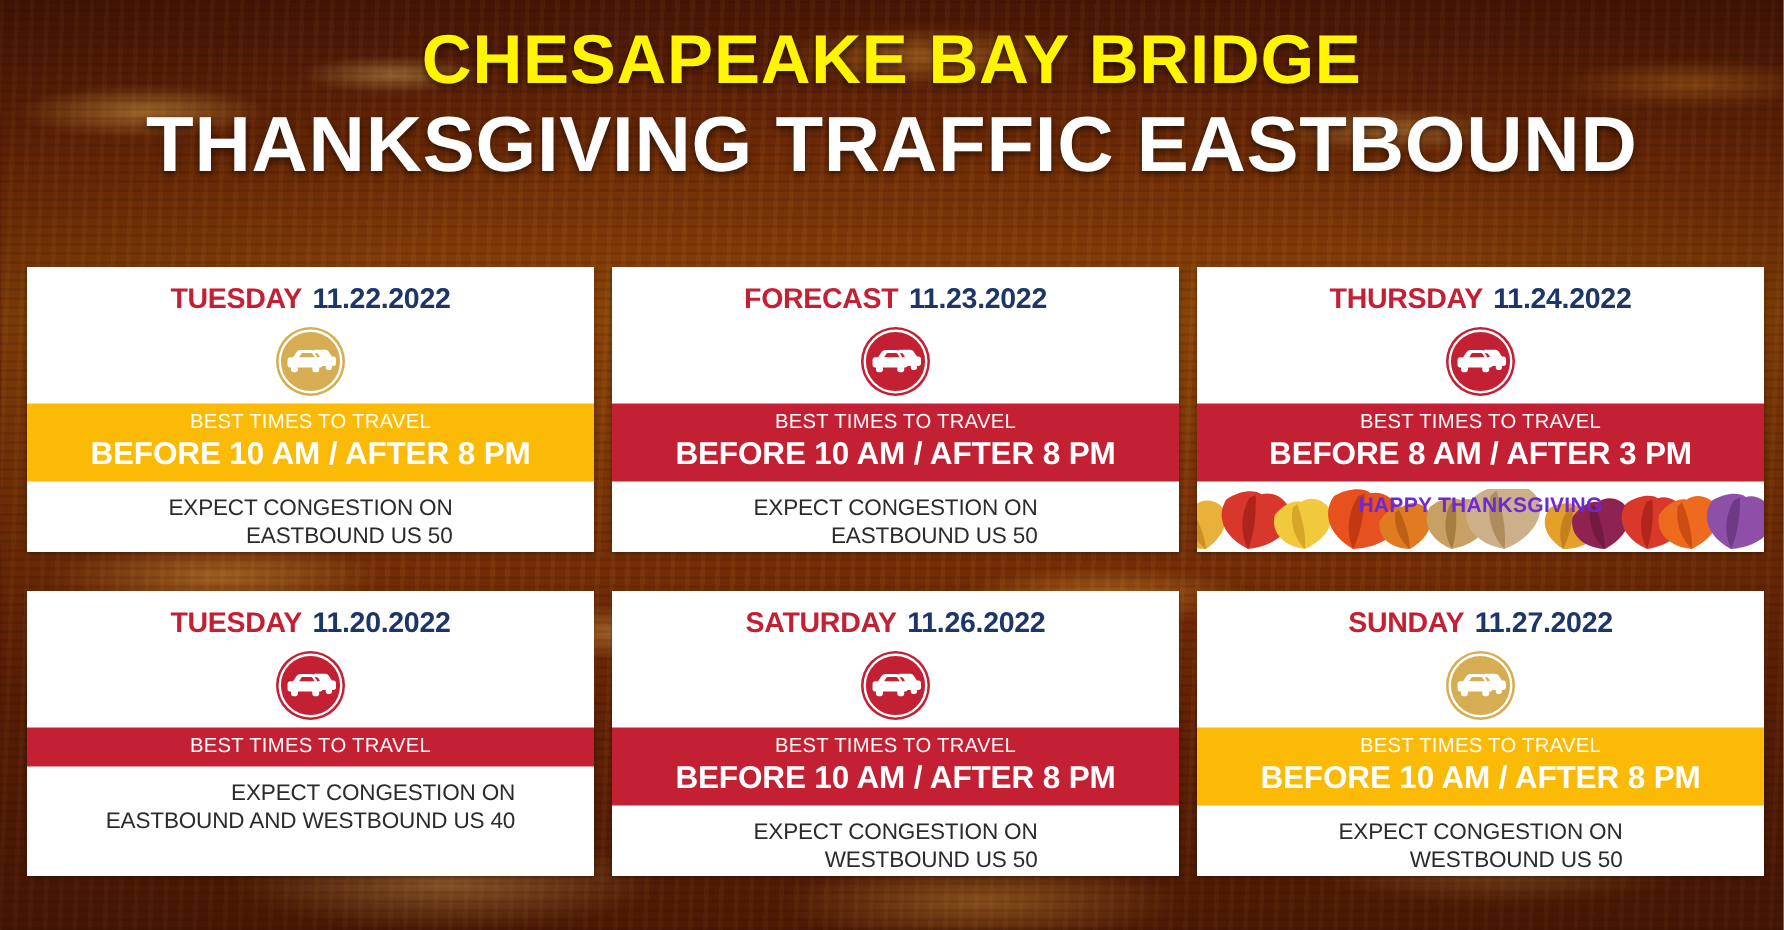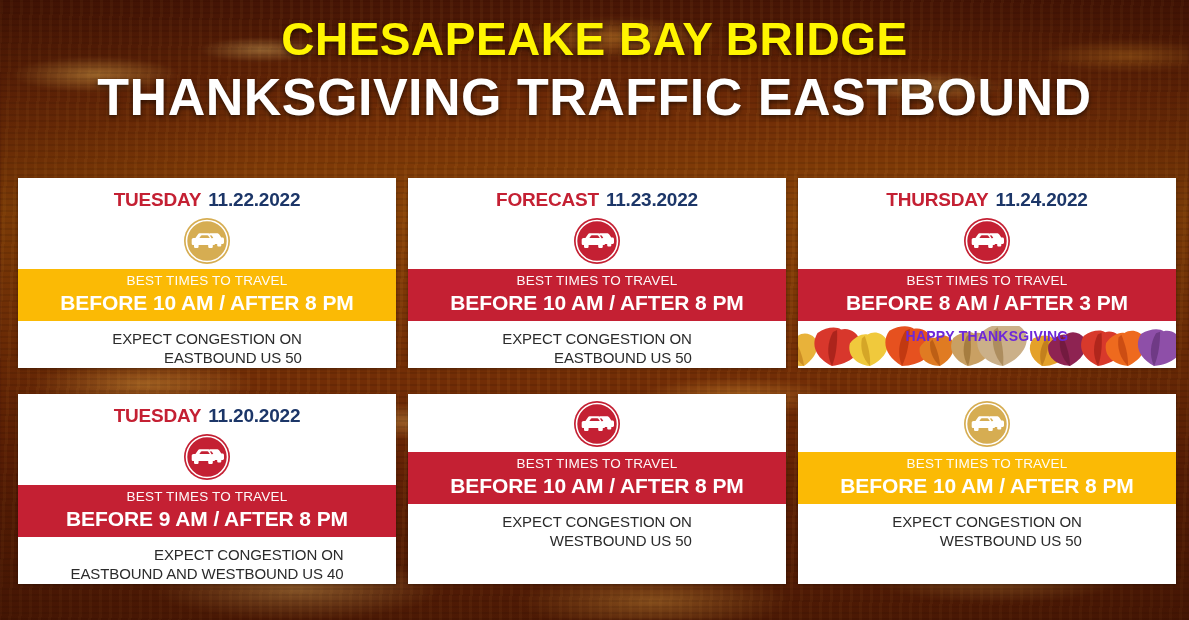--- a/index.html
+++ b/index.html
@@ -331,48 +331,49 @@
             <circle cx="24" cy="24" r="23" fill="#C42033"></circle>
             <circle cx="24" cy="24" r="20.5" fill="none" stroke="#ffffff" stroke-width="1.6"></circle>
             <path fill="#ffffff" d="M26.5 16.2h7.2c1.1 0 2 .5 2.6 1.4l2 3h1.1c.9 0 1.6.7 1.6 1.6v3.3c0 .8-.7 1.5-1.6 1.5h-1.1v1.2c0 .8-.6 1.4-1.4 1.4h-1.3c-.8 0-1.4-.6-1.4-1.4v-1.2h-4.6v-5.6c0-1-.4-1.8-1.1-2.4l-2-1.6z"></path>
             <path fill="#ffffff" d="M12.4 21.1l2.3-3.4c.6-.9 1.6-1.4 2.7-1.4h7.3c1.1 0 2.1.5 2.7 1.4l2.3 3.4h.6c1 0 1.8.8 1.8 1.8v3.5c0 .9-.7 1.6-1.6 1.6h-.7v1.5c0 .9-.7 1.6-1.6 1.6h-1.4c-.9 0-1.6-.7-1.6-1.6V28h-9.6v1.5c0 .9-.7 1.6-1.6 1.6h-1.4c-.9 0-1.6-.7-1.6-1.6V28h-.7c-.9 0-1.6-.7-1.6-1.6v-3.5c0-1 .8-1.8 1.8-1.8z"></path>
             <path fill="#C42033" d="M16.4 21.1l1.5-2.3c.2-.3.5-.5.9-.5h5.6c.4 0 .7.2.9.5l1.5 2.3z"></path>
             <path fill="#C42033" d="M30.3 20.9l-1.3-2c-.2-.3-.5-.4-.8-.4h-1.5l1 1.2c.4.5.6 1 .7 1.6z"></path>
           </svg>
         </div>
         <div class="band band-red">
           <div class="band-label">BEST TIMES TO TRAVEL</div>
-          <div class="band-times">BEFORE 9 AM / AFTER 8 PM</div>
         </div>
         <div class="note">
           <div>EXPECT CONGESTION ON</div>
           <div>EASTBOUND AND WESTBOUND US 40</div>
         </div>
       </div>
       <div class="card">
+        <div class="card-head"><span class="day-name">SATURDAY</span><span class="day-date">11.26.2022</span></div>
         <div class="icon-wrap">
           <svg viewBox="0 0 48 48" xmlns="http://www.w3.org/2000/svg">
             <circle cx="24" cy="24" r="23" fill="#C42033"></circle>
             <circle cx="24" cy="24" r="20.5" fill="none" stroke="#ffffff" stroke-width="1.6"></circle>
             <path fill="#ffffff" d="M26.5 16.2h7.2c1.1 0 2 .5 2.6 1.4l2 3h1.1c.9 0 1.6.7 1.6 1.6v3.3c0 .8-.7 1.5-1.6 1.5h-1.1v1.2c0 .8-.6 1.4-1.4 1.4h-1.3c-.8 0-1.4-.6-1.4-1.4v-1.2h-4.6v-5.6c0-1-.4-1.8-1.1-2.4l-2-1.6z"></path>
             <path fill="#ffffff" d="M12.4 21.1l2.3-3.4c.6-.9 1.6-1.4 2.7-1.4h7.3c1.1 0 2.1.5 2.7 1.4l2.3 3.4h.6c1 0 1.8.8 1.8 1.8v3.5c0 .9-.7 1.6-1.6 1.6h-.7v1.5c0 .9-.7 1.6-1.6 1.6h-1.4c-.9 0-1.6-.7-1.6-1.6V28h-9.6v1.5c0 .9-.7 1.6-1.6 1.6h-1.4c-.9 0-1.6-.7-1.6-1.6V28h-.7c-.9 0-1.6-.7-1.6-1.6v-3.5c0-1 .8-1.8 1.8-1.8z"></path>
             <path fill="#C42033" d="M16.4 21.1l1.5-2.3c.2-.3.5-.5.9-.5h5.6c.4 0 .7.2.9.5l1.5 2.3z"></path>
             <path fill="#C42033" d="M30.3 20.9l-1.3-2c-.2-.3-.5-.4-.8-.4h-1.5l1 1.2c.4.5.6 1 .7 1.6z"></path>
           </svg>
         </div>
         <div class="band band-red">
           <div class="band-label">BEST TIMES TO TRAVEL</div>
           <div class="band-times">BEFORE 10 AM / AFTER 8 PM</div>
         </div>
         <div class="note">
           <div>EXPECT CONGESTION ON</div>
           <div>WESTBOUND US 50</div>
         </div>
       </div>
       <div class="card">
+        <div class="card-head"><span class="day-name">SUNDAY</span><span class="day-date">11.27.2022</span></div>
         <div class="icon-wrap">
           <svg viewBox="0 0 48 48" xmlns="http://www.w3.org/2000/svg">
             <circle cx="24" cy="24" r="23" fill="#D6AD52"></circle>
             <circle cx="24" cy="24" r="20.5" fill="none" stroke="#ffffff" stroke-width="1.6"></circle>
             <path fill="#ffffff" d="M26.5 16.2h7.2c1.1 0 2 .5 2.6 1.4l2 3h1.1c.9 0 1.6.7 1.6 1.6v3.3c0 .8-.7 1.5-1.6 1.5h-1.1v1.2c0 .8-.6 1.4-1.4 1.4h-1.3c-.8 0-1.4-.6-1.4-1.4v-1.2h-4.6v-5.6c0-1-.4-1.8-1.1-2.4l-2-1.6z"></path>
             <path fill="#ffffff" d="M12.4 21.1l2.3-3.4c.6-.9 1.6-1.4 2.7-1.4h7.3c1.1 0 2.1.5 2.7 1.4l2.3 3.4h.6c1 0 1.8.8 1.8 1.8v3.5c0 .9-.7 1.6-1.6 1.6h-.7v1.5c0 .9-.7 1.6-1.6 1.6h-1.4c-.9 0-1.6-.7-1.6-1.6V28h-9.6v1.5c0 .9-.7 1.6-1.6 1.6h-1.4c-.9 0-1.6-.7-1.6-1.6V28h-.7c-.9 0-1.6-.7-1.6-1.6v-3.5c0-1 .8-1.8 1.8-1.8z"></path>
             <path fill="#D6AD52" d="M16.4 21.1l1.5-2.3c.2-.3.5-.5.9-.5h5.6c.4 0 .7.2.9.5l1.5 2.3z"></path>
             <path fill="#D6AD52" d="M30.3 20.9l-1.3-2c-.2-.3-.5-.4-.8-.4h-1.5l1 1.2c.4.5.6 1 .7 1.6z"></path>
           </svg>
         </div>

